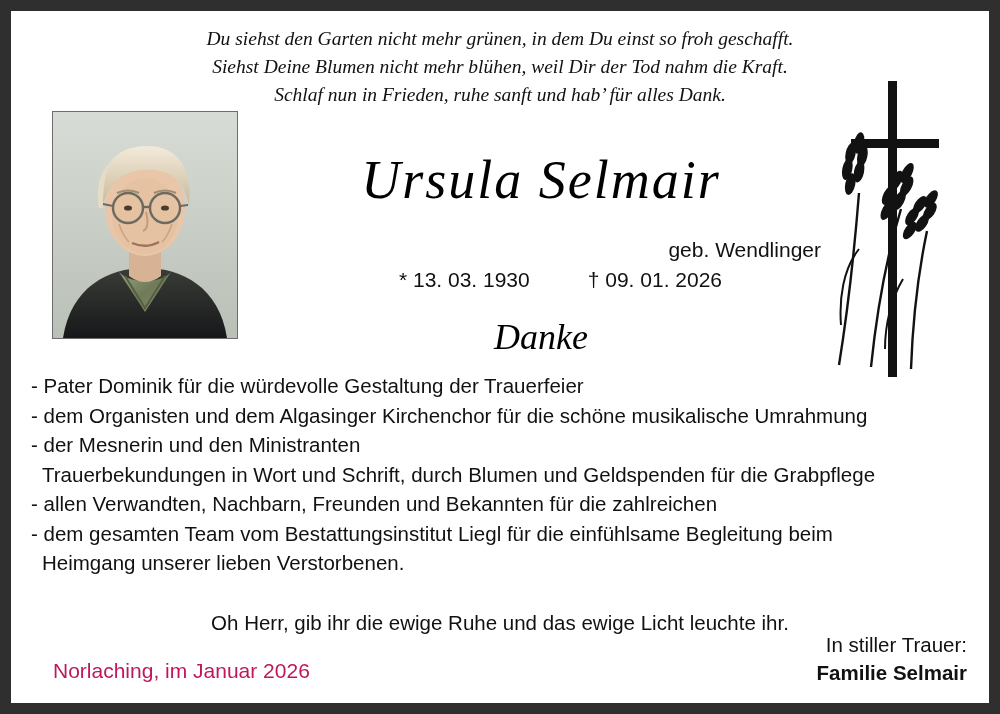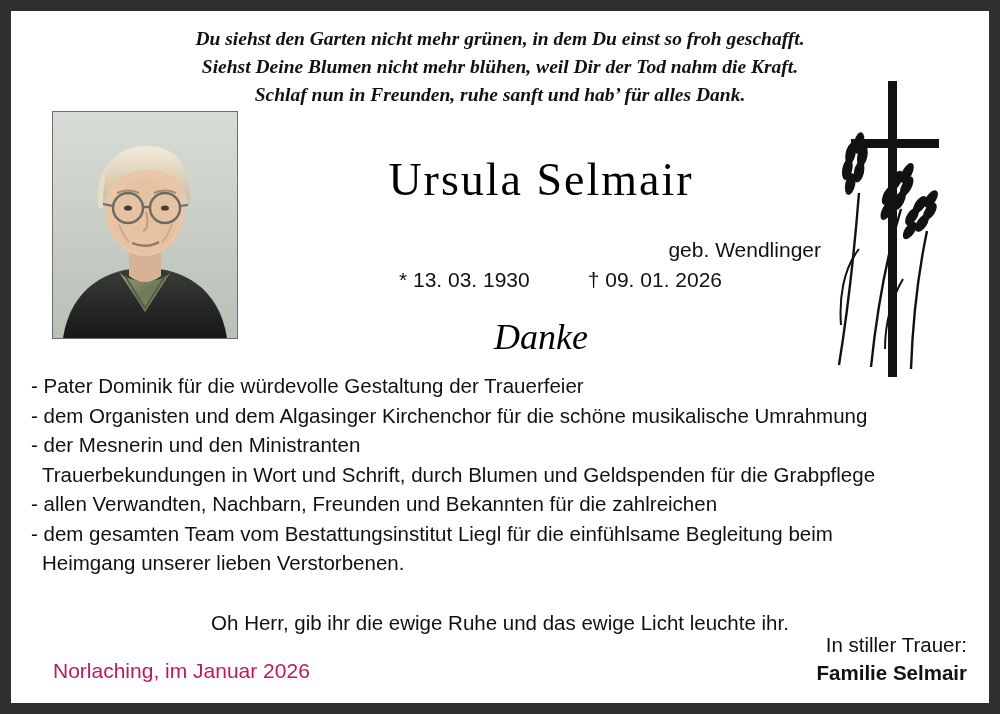--- a/index.html
+++ b/index.html
@@ -33,21 +33,21 @@
 
   
   .verse {
     position: absolute;
     top: 14px;
     left: 0;
     right: 0;
     text-align: center;
     font-family: "Liberation Serif", serif;
     font-style: italic;
-    font-weight: bold;
+    font-weight: normal;
     font-size: 19.5px;
     line-height: 28px;
     color: #111;
   }
   .verse div { white-space: nowrap; }
 
   
   .portrait-wrap {
     position: absolute;
     left: 41px;
@@ -61,21 +61,22 @@
   .portrait-svg { display:block; width:100%; height:100%; }
 
   
   .name {
     position: absolute;
     top: 140px;
     left: 250px;
     width: 560px;
     text-align: center;
     font-family: "Liberation Serif", serif;
-    font-size: 46px;
+    font-style: italic;
+    font-size: 54px;
     line-height: 58px;
     letter-spacing: 2px;
     color: #000;
   }
   .maiden {
     position: absolute;
     top: 227px;
     left: 250px;
     width: 560px;
     text-align: right;
@@ -160,21 +161,21 @@
 </style>
 </head>
 <body>
 
 <div class="obituary">
   <div class="inner">
 
     <div class="verse">
       <div>Du siehst den Garten nicht mehr grünen, in dem Du einst so froh geschafft.</div>
       <div>Siehst Deine Blumen nicht mehr blühen, weil Dir der Tod nahm die Kraft.</div>
-      <div>Schlaf nun in Freunden, ruhe sanft und hab’ für alles Dank.</div>
+      <div>Schlaf nun in Frieden, ruhe sanft und hab’ für alles Dank.</div>
     </div>
 
     <div class="portrait-wrap">
       <svg class="portrait-svg" viewBox="0 0 184 226" preserveAspectRatio="none" aria-hidden="true">
         <defs>
           <linearGradient id="bgGrad" x1="0" y1="0" x2="0" y2="1">
             <stop offset="0%" stop-color="#d8dcd6"></stop>
             <stop offset="100%" stop-color="#b9c0b6"></stop>
           </linearGradient>
           <linearGradient id="hairGrad" x1="0" y1="0" x2="0" y2="1">

